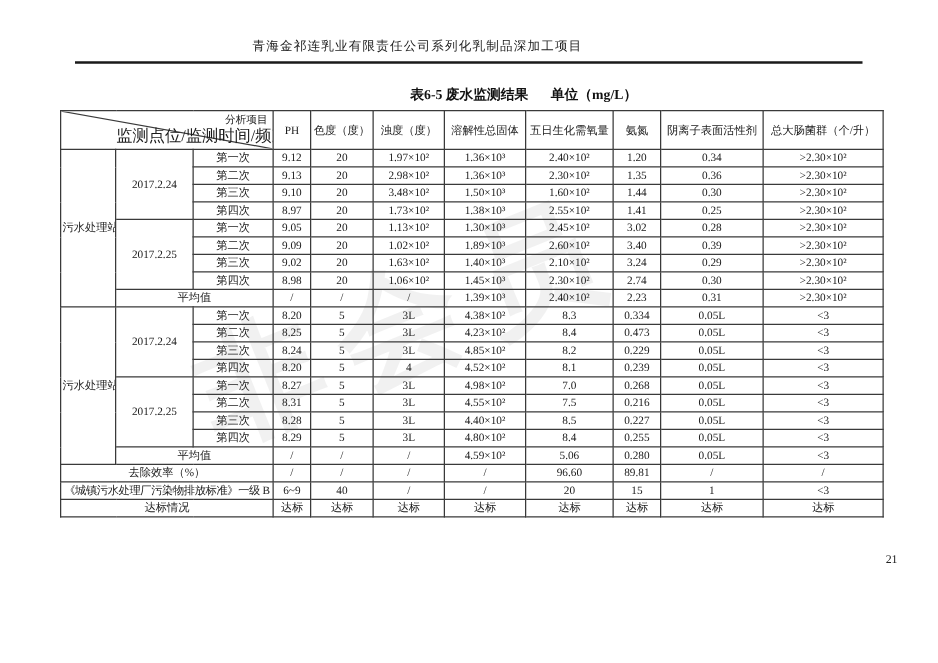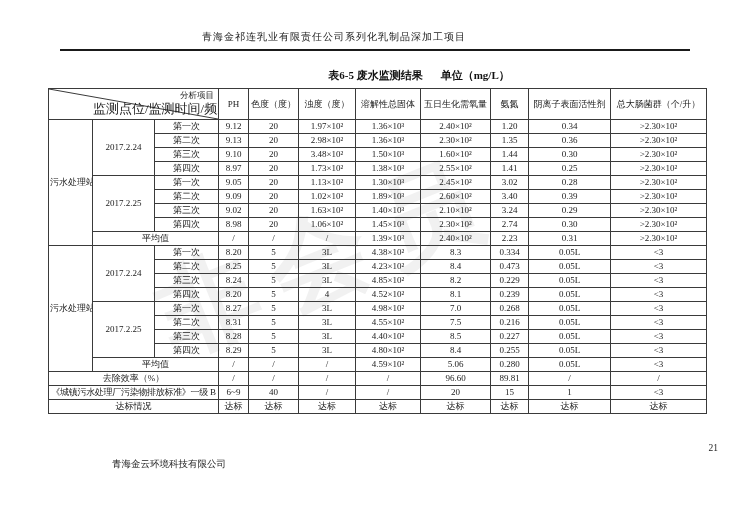--- a/index.html
+++ b/index.html
@@ -330,14 +330,13 @@
         <td>达标</td>
         <td>达标</td>
         <td>达标</td>
       </tr>
     </tbody>
 </table>
 
 <div class="page-number">21</div>
 
 <div class="footer">
-  <div>青海金云环境科技有限公司</div>
 </div>
 
 </body></html>

